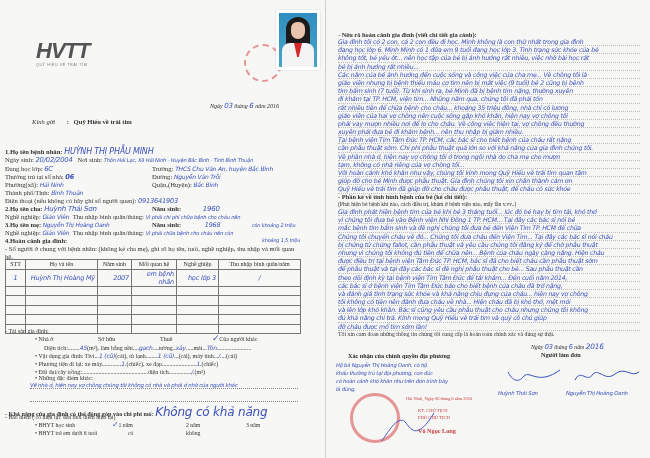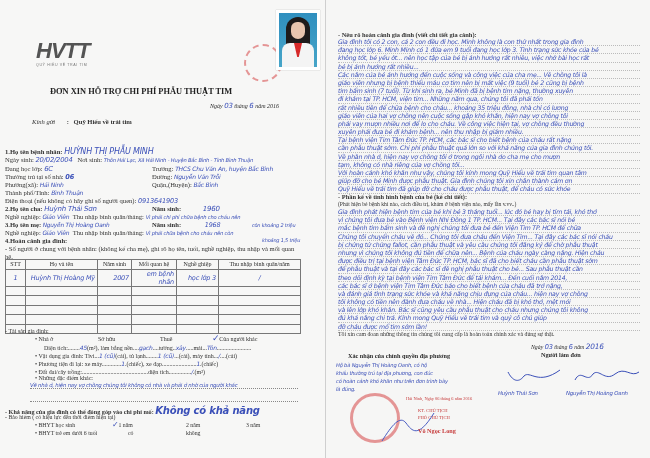--- a/index.html
+++ b/index.html
@@ -50,21 +50,20 @@
 
   <div class="photo">
     <div class="bg">
         <div class="hair"></div>
         <div class="face"></div>
         <div class="shirt"></div>
         <div class="scarf"></div>
       </div>
   </div>
 
-  <div class="abs bold" style="left:50px;top:87px;font-size:8.4px;color:#222;">ĐƠN XIN HỖ TRỢ CHI PHÍ PHẪU THUẬT TIM</div>
 
   <div class="abs" style="left:210px;top:102px;font-size:6px;font-style:italic;">
     <span>Ngày</span>
     <span class="hw" style="font-size:7px;">03</span>
     <span>tháng</span>
     <span class="hw" style="font-size:7px;">6</span>
     <span>năm 2016</span>
   </div>
 
   <div class="abs lbl" style="left:32px;top:118px;font-size:6.6px;">
@@ -236,21 +235,21 @@
     <span>• Đất đai/cây trồng:</span>............................................<span>diện tích</span>...............<span class="hw">/</span>.<span>(m²)</span>
   </div>
   <div class="abs lbl" style="left:35px;top:375px;font-size:6px;">
     <span>• Những đặc điểm khác:</span>
   </div>
   <div class="abs hw dots" style="left:30px;top:382px;width:268px;font-size:5.4px;overflow:hidden;">Về nhà ở, hiện nay vợ chồng chúng tôi không có nhà và phải ở nhờ của người khác</div>
   <div class="abs dots" style="left:30px;top:398px;width:268px;height:4px;"></div>
 
   <div class="abs lbl" style="left:5px;top:405px;font-size:6.2px;">
     <b>- Khả năng của gia đình có thể đóng góp vào chi phí mổ:</b>
-    <span class="hw" style="font-size:10px;font-weight:bold;">Không có khả năng</span>
+    <span class="hw" style="font-size:12px;">Không có khả năng</span>
   </div>
   <div class="abs lbl" style="left:5px;top:414px;font-size:5.8px;">- Bảo hiểm ( có hiệu lực đến thời điểm hiện tại)</div>
   <div class="abs lbl" style="left:35px;top:422px;font-size:5.8px;">
     <span>• BHYT học sinh</span>
   </div>
   <div class="abs lbl" style="left:112px;top:420px;font-size:5.8px;">
     <span class="hw" style="font-size:8px;">✓</span><span>1 năm</span>
   </div>
   <div class="abs lbl" style="left:186px;top:422px;font-size:5.8px;">2 năm</div>
   <div class="abs lbl" style="left:246px;top:422px;font-size:5.8px;">3 năm</div>

